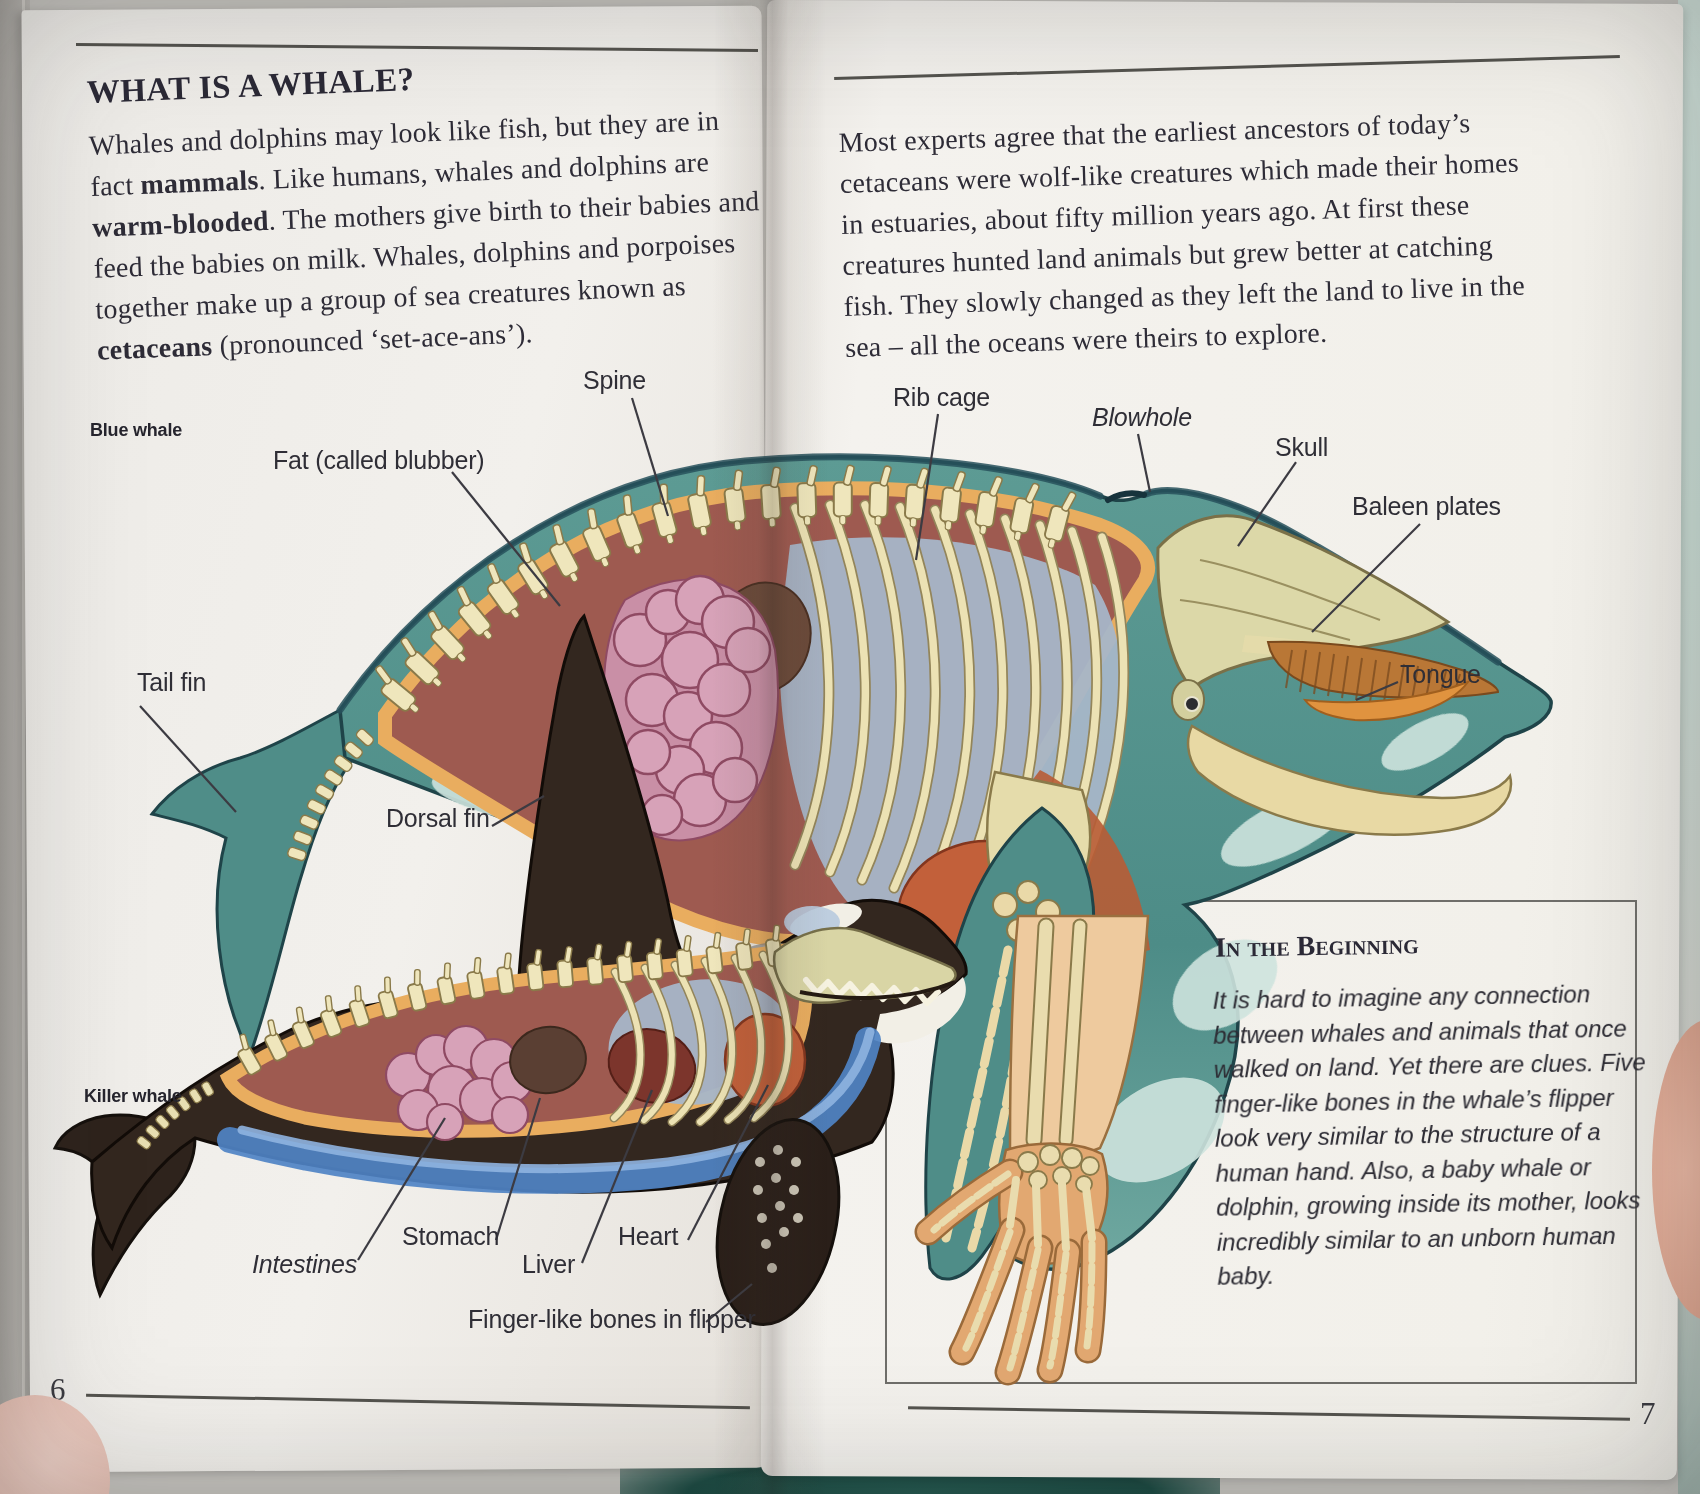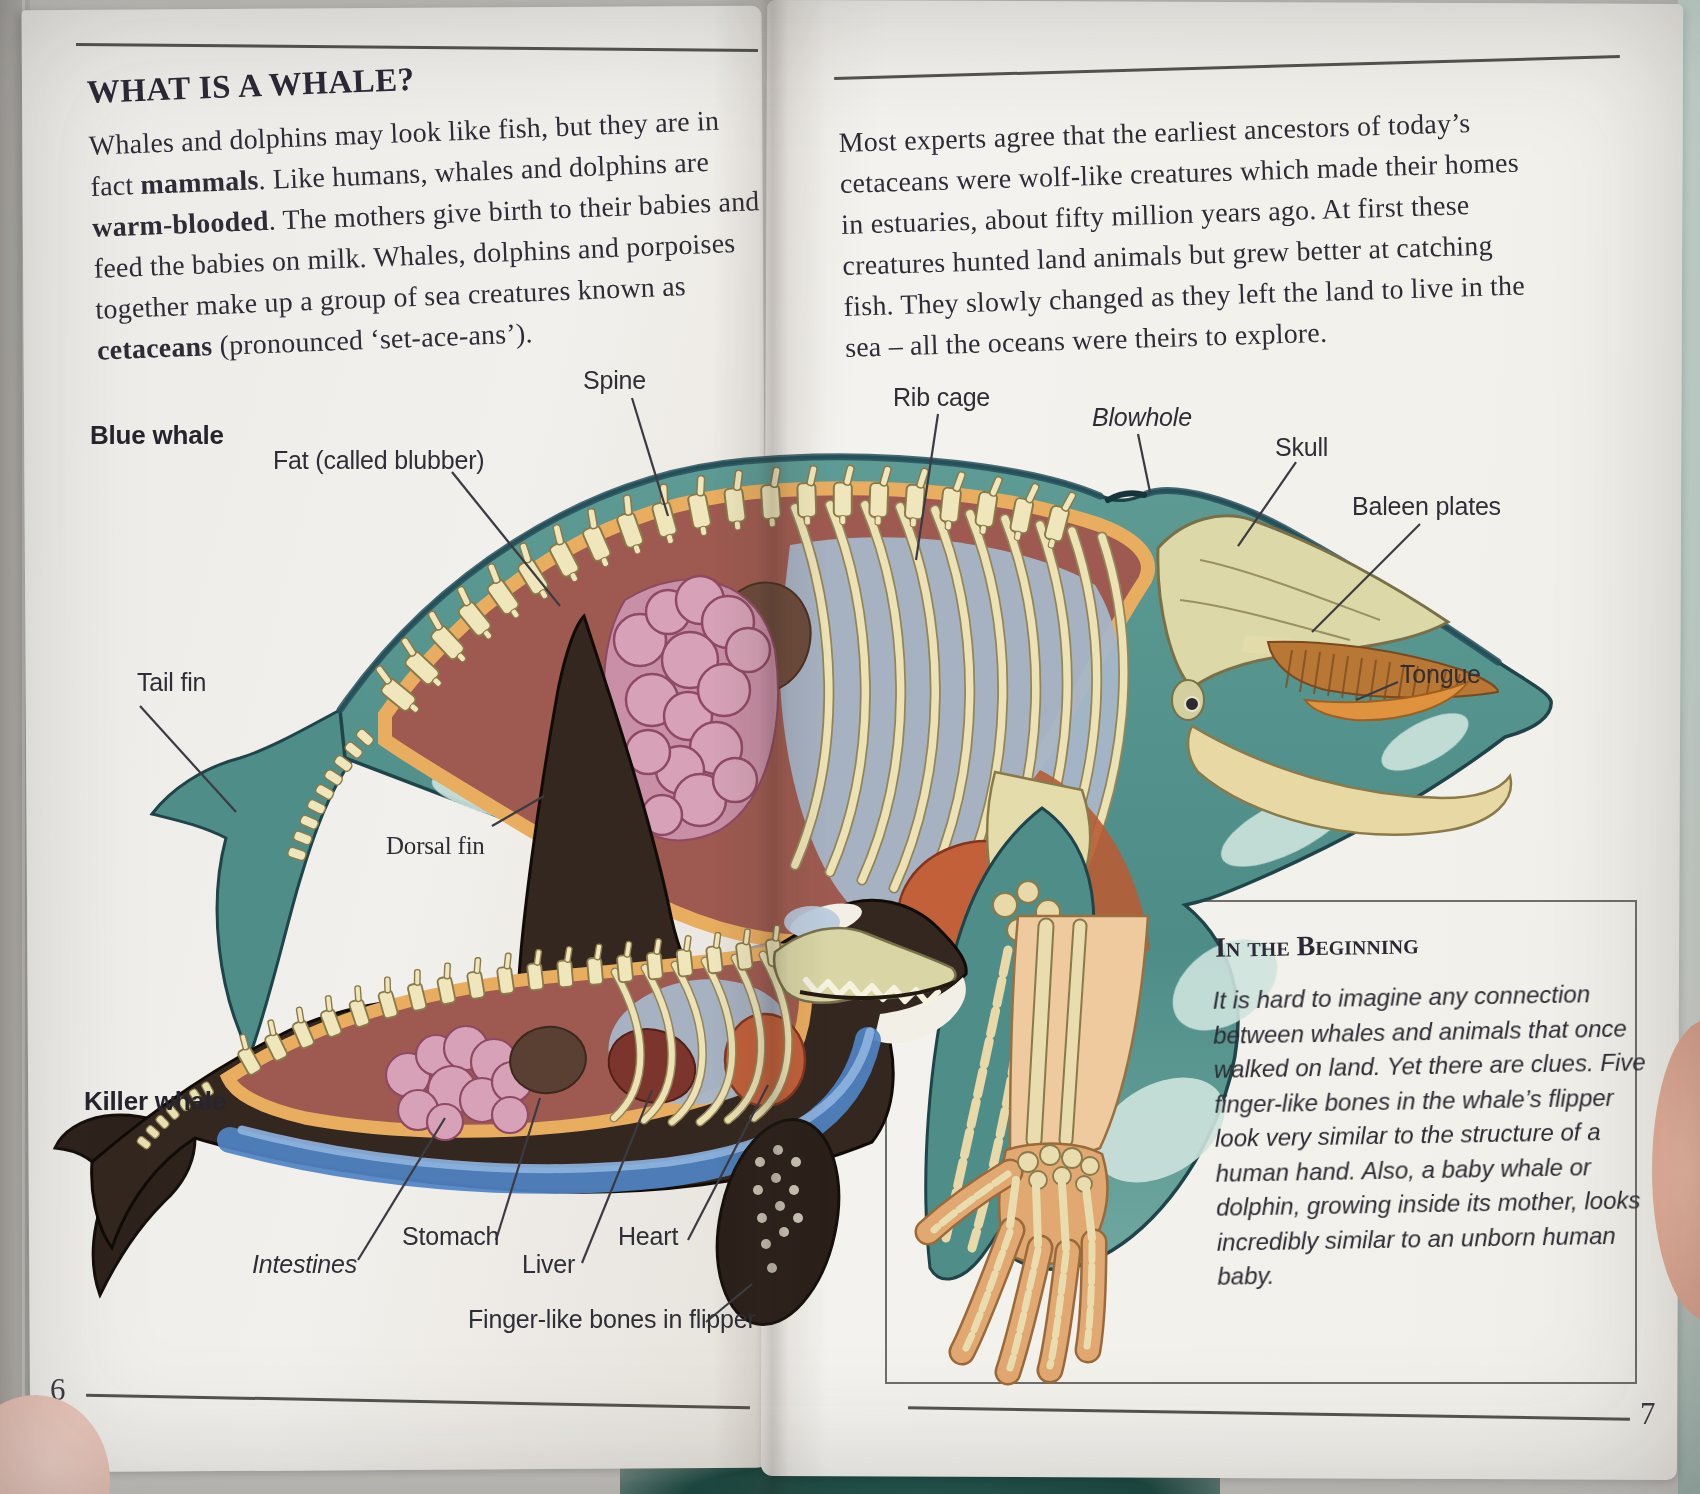--- a/index.html
+++ b/index.html
@@ -29,21 +29,21 @@
   
   .text-block{z-index:10;color:#2e2c37;}
   h1.headline{margin:0;font-size:33px;font-weight:bold;letter-spacing:.5px;color:#2b2936;
     font-family:"Liberation Serif",serif;}
   .para{font-size:28px;line-height:41px;letter-spacing:.2px;}
   .para b{font-weight:bold;}
   .pagenum{font-size:31px;color:#3a3a40;z-index:10;}
   
   .lbl{position:absolute;font-family:"Liberation Sans",sans-serif;font-size:25px;
        color:#2f2e36;letter-spacing:-.2px;white-space:nowrap;z-index:30;}
-  .lbl.bold{font-weight:bold;font-size:26px;color:#26252e;}
+  .lbl.bold{font-weight:bold;font-size:18px;color:#26252e;}
   
   .sidebar-box{left:885px;top:900px;width:752px;height:484px;border:2px solid #6f6e6a;z-index:12;}
   .sb-head{left:1215px;top:930px;font-family:"Liberation Serif",serif;font-weight:bold;
     font-variant:small-caps;font-size:28px;color:#2b2936;z-index:30;transform:rotate(-1deg);}
   .sb-body{left:1215px;top:980px;width:434px;font-family:"Liberation Sans",sans-serif;
     font-style:italic;font-size:24px;line-height:34.5px;color:#2c2b33;z-index:30;transform:rotate(-1deg);}
   
   .fold{left:712px;top:0;width:116px;height:1494px;z-index:40;pointer-events:none;
     background:linear-gradient(90deg,rgba(70,60,50,0) 0%,rgba(70,60,50,.10) 40%,rgba(50,40,35,.22) 52%,rgba(70,60,50,.08) 66%,rgba(70,60,50,0) 100%);}
   .watermark{left:300px;top:1398px;width:960px;text-align:center;z-index:50;
@@ -487,21 +487,21 @@
 
   <div class="lbl bold" style="left:90px;top:420px;">Blue whale</div>
   <div class="lbl" style="left:273px;top:446px;text-align:right;">Fat (called blubber)</div>
   <div class="lbl" style="left:583px;top:366px;">Spine</div>
   <div class="lbl" style="left:893px;top:383px;">Rib cage</div>
   <div class="lbl" style="left:1092px;top:403px;font-style:italic;">Blowhole</div>
   <div class="lbl" style="left:1275px;top:433px;">Skull</div>
   <div class="lbl" style="left:1352px;top:492px;text-align:right;">Baleen plates</div>
   <div class="lbl" style="left:1400px;top:660px;">Tongue</div>
   <div class="lbl" style="left:122px;top:668px;margin-left:15px;">Tail fin</div>
-  <div class="lbl" style="left:386px;top:832px;font-family:Liberation Serif, serif;">Dorsal fin</div>
+  <div class="lbl" style="left:386px;top:804px;">Dorsal fin</div>
   <div class="lbl bold" style="left:84px;top:1050px;margin-top:36px;">Killer whale</div>
   <div class="lbl" style="left:252px;top:1250px;font-style:italic;">Intestines</div>
   <div class="lbl" style="left:402px;top:1222px;">Stomach</div>
   <div class="lbl" style="left:522px;top:1250px;">Liver</div>
   <div class="lbl" style="left:618px;top:1222px;">Heart</div>
   <div class="lbl" style="left:420px;top:1305px;margin-left:48px;">Finger-like bones in flipper</div>
 
   <div class="abs pagenum" style="left:50px;top:1372px;">6</div>
   <div class="abs rule" style="left:86px;top:1400px;width:664px;transform:rotate(1.1deg);"></div>
   <div class="abs pagenum" style="left:1640px;top:1396px;">7</div>

